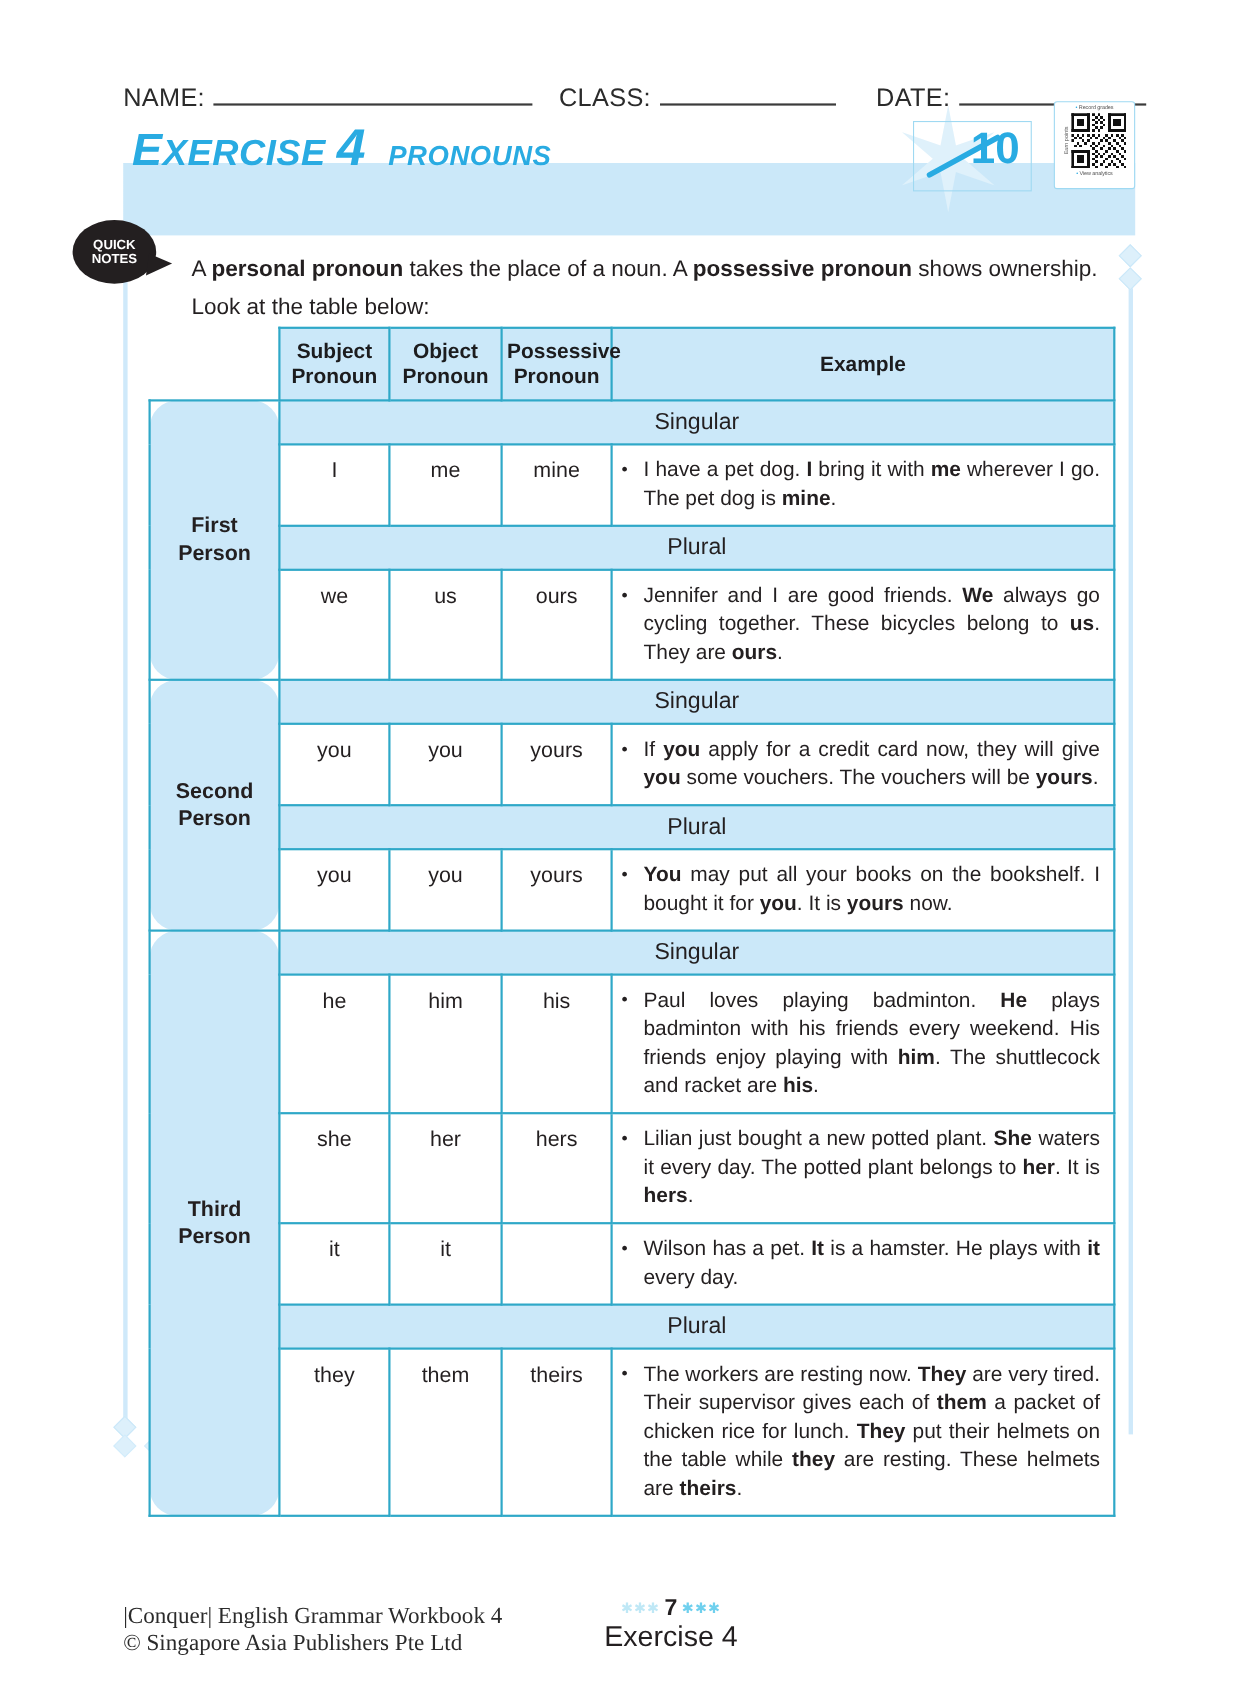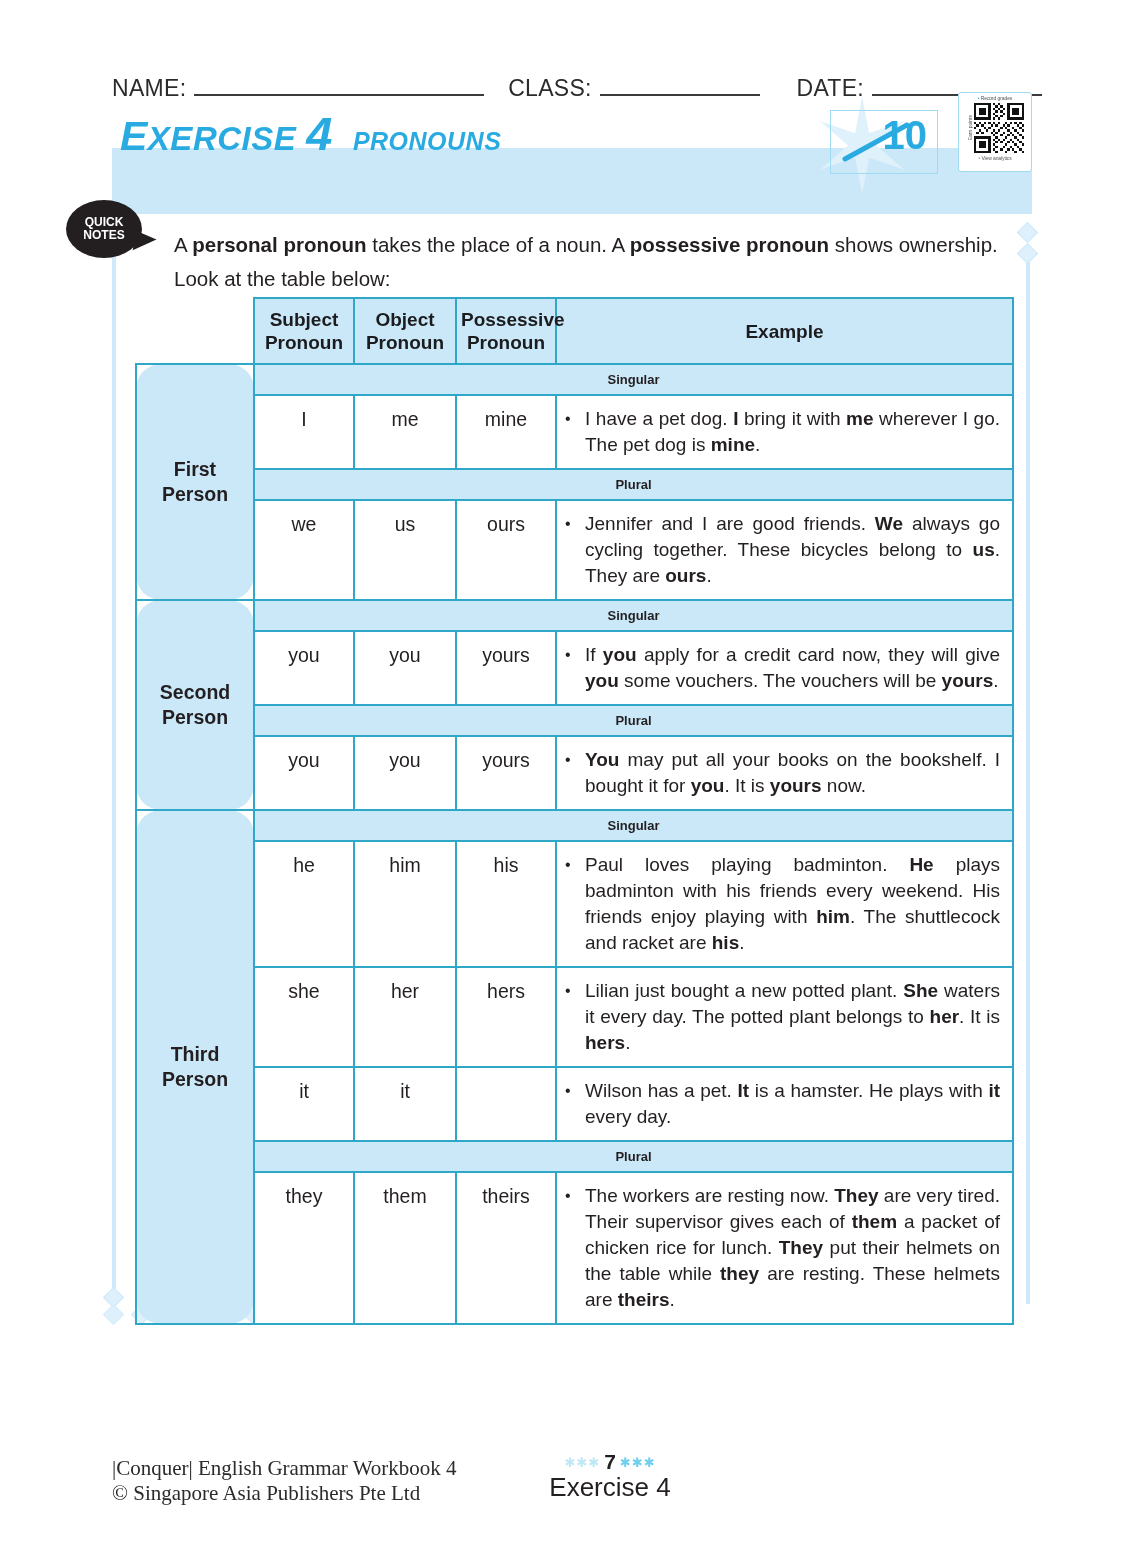--- a/index.html
+++ b/index.html
@@ -135,22 +135,22 @@
   }
   .tbl th{
     background:#cbe8f9; color:#1c1c1e; font-weight:bold; text-align:center;
     vertical-align:middle; font-size:19px; line-height:23px; padding:9px 4px;
   }
   td.person{
     background:#cbe8f9; font-weight:bold; text-align:center; vertical-align:middle;
     font-size:19.5px; line-height:25px;border-radius:25px;
   }
   td.band{
-    background:#cbe8f9; font-weight:bold; text-align:center; vertical-align:middle;
-    font-size:13px; padding:7px 4px;
+    background:#cbe8f9; font-weight:normal; text-align:center; vertical-align:middle;
+    font-size:21px; padding:7px 4px;
   }
   td.pron{
     text-align:center; vertical-align:top; font-size:19.5px; padding-top:12px;
   }
   td.ex{
     font-size:19px; line-height:26px; padding:10px 10px 10px 8px;
     text-align:justify;
   }
   td.ex .bullet{
     display:inline-block; width:20px; vertical-align:top; text-align:left;

